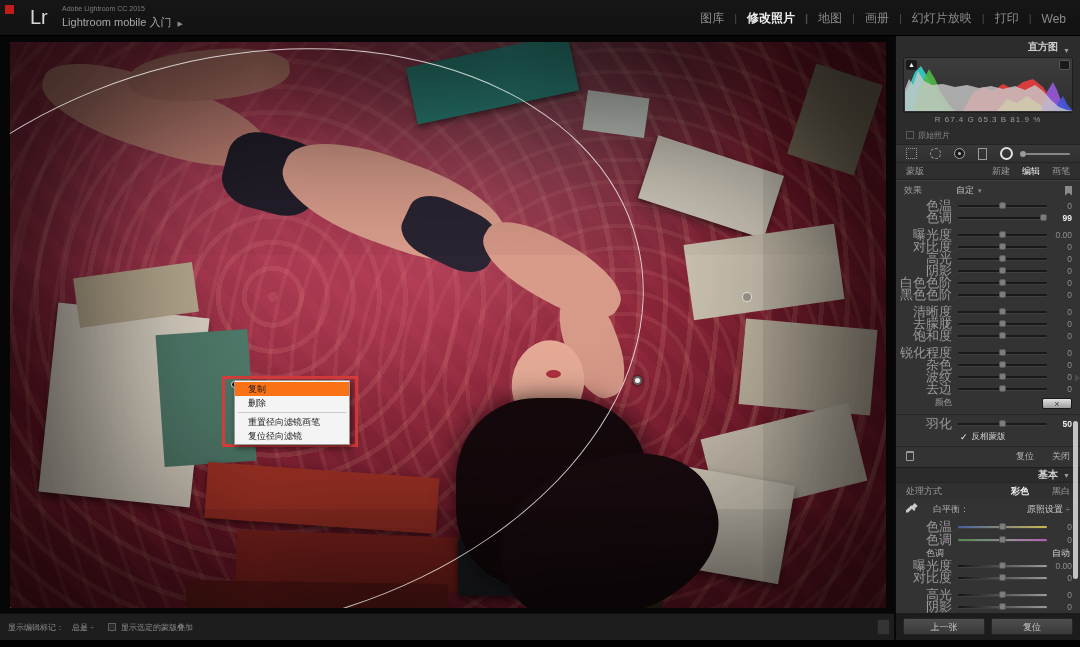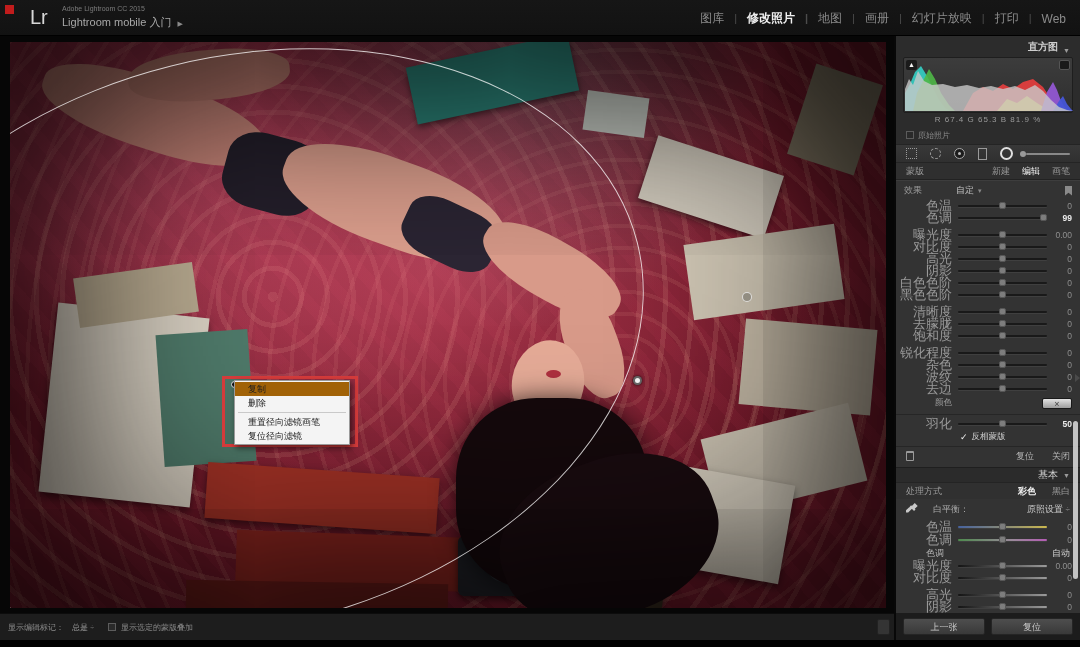--- a/index.html
+++ b/index.html
@@ -40,21 +40,21 @@
   .pin{position:absolute;border-radius:50%}
   .pin.sel{width:9px;height:9px;background:#f2f2f2;border:2px solid rgba(40,40,40,.7);box-shadow:0 0 3px rgba(0,0,0,.8)}
   .pin.idle{width:10px;height:10px;border:1.5px solid rgba(240,240,240,.8);background:rgba(60,60,60,.3)}
   .pin.dot{width:7px;height:7px;background:#141414;border:1.5px solid #e8e8e8}
 
   
   .annot{position:absolute;left:222px;top:376px;width:136px;height:71px;border:3px solid #d43b3b;z-index:30}
   .ctxmenu{position:absolute;left:234px;top:380px;width:116px;background:#f4f4f4;border:1px solid #9a9a9a;
     box-shadow:2px 3px 6px rgba(0,0,0,.55);z-index:31;padding:1px 0;font-size:9px;color:#1d1d1d}
   .ctxmenu .mi{height:14px;line-height:14px;padding-left:13px;white-space:nowrap;cursor:default}
-  .ctxmenu .mi.hl{background:#a16207}
+  .ctxmenu .mi.hl{background:#f97316}
   .ctxmenu .sep{height:1px;background:#c9c9c9;margin:2px 3px}
 
   
   .toolbar{position:absolute;left:0;top:613px;width:894px;height:27px;background:#1d1d1d;border-top:1px solid #0c0c0c;
     display:flex;align-items:center;padding-left:8px;font-size:8px;color:#8a8a8a}
   .toolbar .lbl{margin-right:8px}
   .toolbar .dd{color:#9f9f9f;margin-right:14px}
   .toolbar .dd .pop{font-size:7px;color:#777}
   .cb{display:inline-block;width:8px;height:8px;border:1px solid #5c5c5c;background:#2a2a2a;margin-right:5px;vertical-align:-1px}
   .tb-endbtn{position:absolute;right:4px;top:5px;width:13px;height:16px;background:#343434;border:1px solid #222;border-radius:2px}
@@ -106,24 +106,24 @@
   .swatch{margin-left:auto;width:30px;height:11px;background:linear-gradient(#e2e2e2,#9d9d9d);border:1px solid #191919;border-radius:2px;
     color:#444;font-size:9px;line-height:10px;text-align:center}
   .divider{height:1px;background:#262626;margin:3px 0}
   .invrow{display:flex;align-items:center;height:13px;padding-left:64px;font-size:8.5px;color:#cfcfcf}
   .invrow .chk{color:#f0f0f0;font-size:9px;margin-right:4px}
   .fxfooter{display:flex;align-items:center;height:19px;border-top:1px solid #262626;margin-top:3px;padding:0 10px;font-size:9px;color:#b5b5b5}
   .trash{width:8px;height:10px;border:1px solid #999;border-top:2px solid #999;border-radius:1px}
   .fxfooter .sp{margin-left:auto;display:flex;gap:18px}
 
   .basichead{height:16px;background:#2b2b2b;border-top:1px solid #1f1f1f;border-bottom:1px solid #242424;
-    display:flex;align-items:center;justify-content:flex-end;padding:0 10px;font-size:10px;color:#d3d3d3;font-weight:normal}
+    display:flex;align-items:center;justify-content:flex-end;padding:0 10px;font-size:10px;color:#d3d3d3;font-weight:bold}
   .basichead .car{font-size:7px;color:#9a9a9a;margin-left:5px}
   .treatrow{height:16px;display:flex;align-items:center;padding:0 10px;font-size:9px;color:#9a9a9a;background:#303030}
-  .treatrow .sp{margin-left:auto;display:flex;gap:16px}
+  .treatrow .sp{margin-left:auto;display:flex;gap:23px}
   .treatrow .on{color:#f0f0f0;font-weight:bold}
   .wbrow{height:21px;display:flex;align-items:center;padding:0 10px;font-size:9px;color:#a8a8a8;background:#333}
   .dropper{width:13px;height:13px;margin-right:14px}
   .wbrow .wbp{margin-left:auto;color:#c8c8c8}
   .wbrow .pop{font-size:8px;color:#9a9a9a}
   .grad-temp .strack{background:linear-gradient(90deg,#46629e,#8d8d74 55%,#cbb84e)}
   .grad-tint .strack{background:linear-gradient(90deg,#4e8a4e,#9a8a9a 60%,#b45cb4)}
   .tonehead{height:14px;display:flex;align-items:center;padding:0 10px 0 30px;font-size:9px;color:#b5b5b5;background:#333}
   .tonehead .auto{margin-left:auto;color:#d5d5d5}
   .tonegrad .strack{background:linear-gradient(90deg,#141414,#9a9a9a)}

